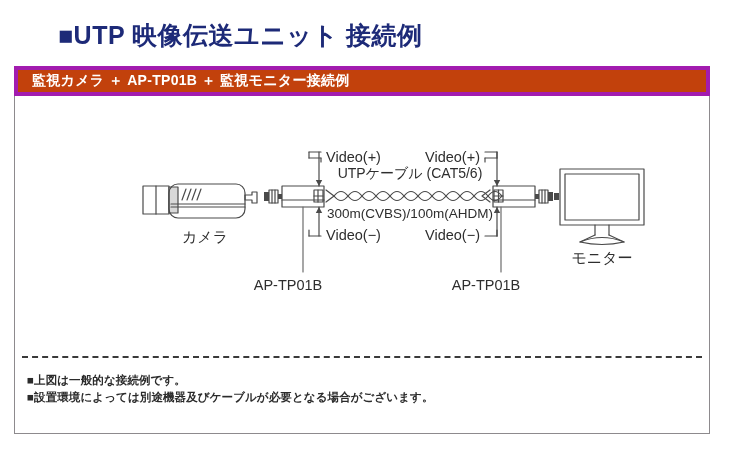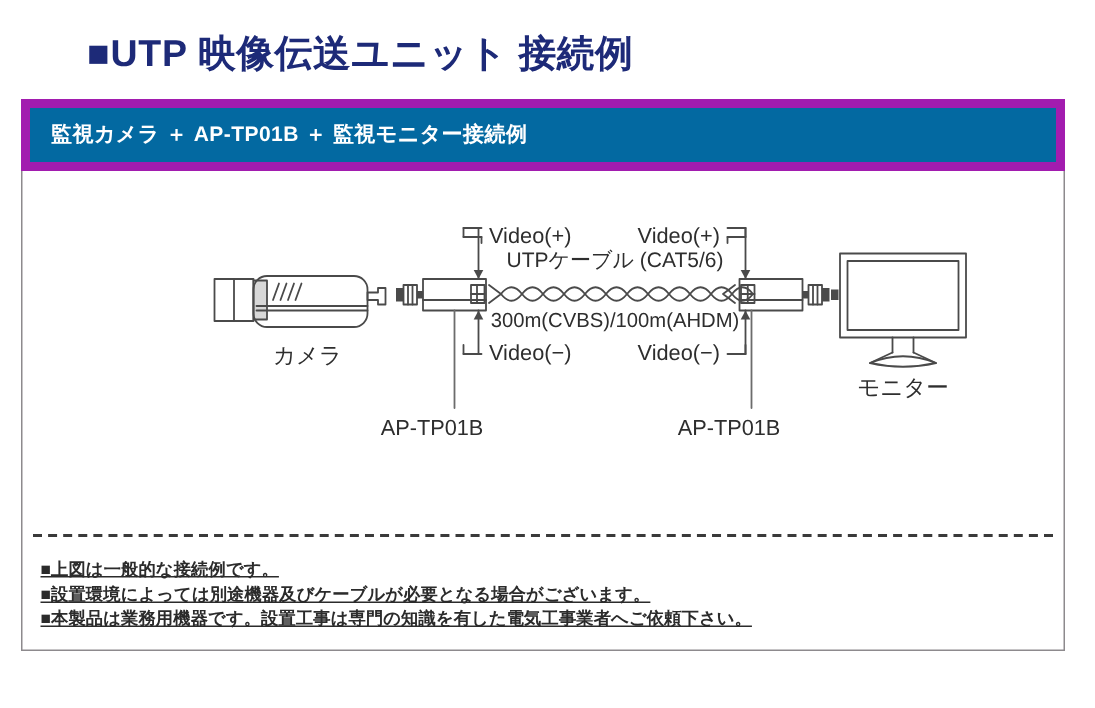--- a/index.html
+++ b/index.html
@@ -40,24 +40,24 @@
     border-top: none;
     background: #ffffff;
   }
 
   
   #panel-header {
     position: absolute;
     left: 14px;
     top: 66px;
     width: 696px;
-    height: 48px;
+    height: 30px;
     box-sizing: border-box;
-    background: #0369a1;
-    border: 6px solid #a21caf;
+    background: #c2410c;
+    border: 4px solid #a21caf;
   }
   #panel-header-label {
     position: absolute;
     left: 14px;
     top: 50%;
     transform: translateY(-50%);
     color: #ffffff;
     font-size: 14px;
     font-weight: bold;
     white-space: nowrap;
@@ -91,21 +91,20 @@
     top: 372px;
     width: 670px;
   }
   .note-line {
     font-size: 11.5px;
     font-weight: bold;
     color: #2b2b2b;
     line-height: 16.5px;
     white-space: nowrap;
     letter-spacing: 0.1px;
-    text-decoration: underline;
   }
 
   
   .dlabel { font-family: "Liberation Sans", "DejaVu Sans", sans-serif; fill: #2e2e2e; }
 </style>
 </head>
 <body>
 
 <div id="page-title">■UTP 映像伝送ユニット 接続例</div>
 
@@ -268,14 +267,13 @@
   <text class="dlabel" x="472" y="194" font-size="14.5" text-anchor="middle">AP-TP01B</text>
 
 </svg>
 </div>
 
 <div id="divider"></div>
 
 <div id="notes">
   <div class="note-line">■上図は一般的な接続例です。</div>
   <div class="note-line">■設置環境によっては別途機器及びケーブルが必要となる場合がございます。</div>
-  <div class="note-line">■本製品は業務用機器です。設置工事は専門の知識を有した電気工事業者へご依頼下さい。</div>
 </div>
 
 </body></html>

